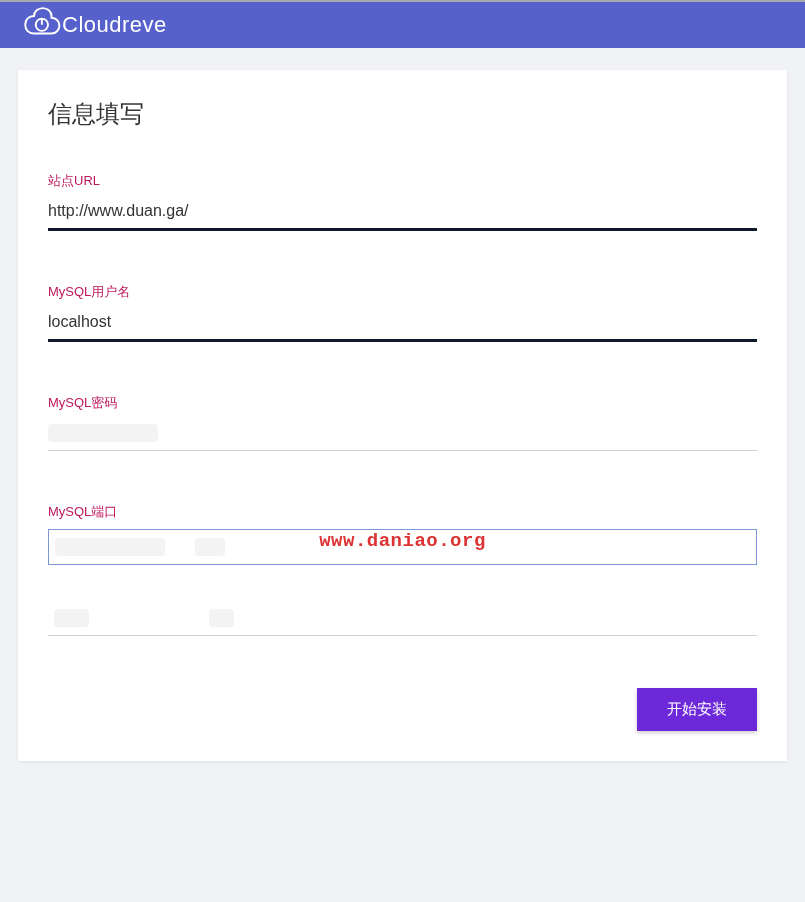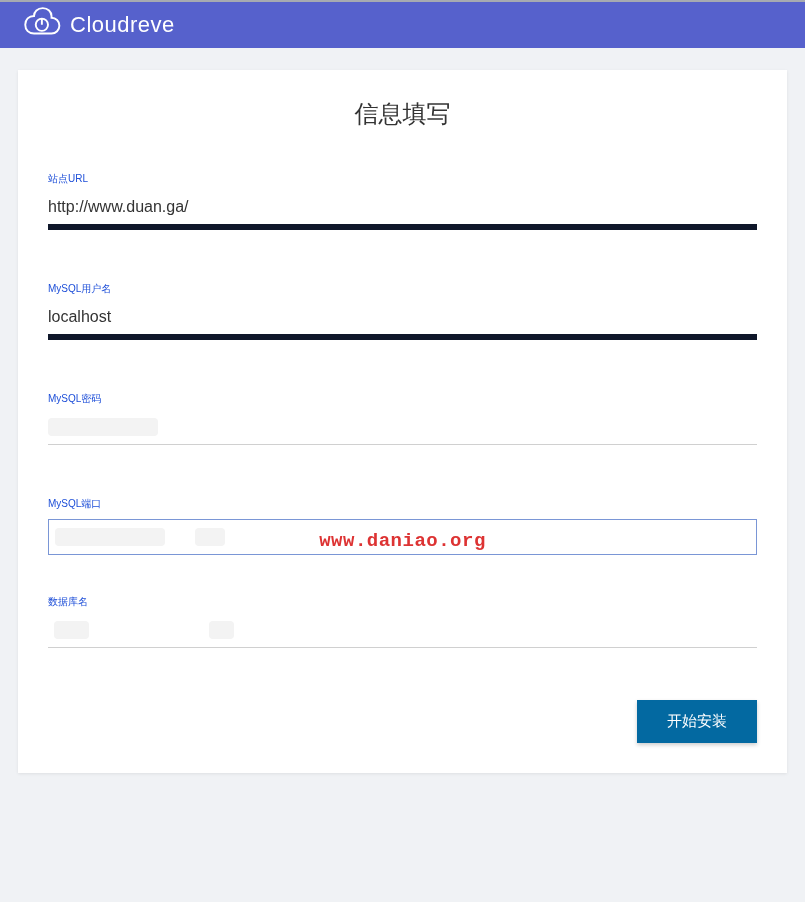--- a/index.html
+++ b/index.html
@@ -18,21 +18,21 @@
       background: #5661cc;
       height: 48px;
       display: flex;
       align-items: center;
       padding: 0 20px;
       border-top: 2px solid #a6aab1;
     }
     .logo {
       display: flex;
       align-items: center;
-      gap: 8px;
+      gap: 0;
     }
     .logo-icon {
       width: 42px;
       height: 32px;
     }
     .logo-text {
       color: #ffffff;
       font-size: 22px;
       font-weight: 300;
       letter-spacing: 0.5px;
@@ -42,35 +42,34 @@
       margin: 22px 18px;
       padding: 28px 30px 30px 30px;
       box-shadow: 0 1px 3px rgba(0,0,0,0.08);
       position: relative;
     }
     .page-title {
       font-size: 24px;
       color: #333333;
       font-weight: 400;
       margin-bottom: 42px;
-      text-align: center;
     }
     .field-group {
       margin-bottom: 52px;
     }
     .field-label {
-      font-size: 10px;
-      color: #1d4ed8;
+      font-size: 13px;
+      color: #be185d;
       margin-bottom: 8px;
       display: block;
     }
     .field-input {
       width: 100%;
       border: none;
-      border-bottom: 6px solid #0f172a;
+      border-bottom: 3px solid #0f172a;
       font-size: 16px;
       color: #333333;
       padding: 4px 0 8px 0;
       outline: none;
       background: transparent;
     }
     .watermark {
       position: absolute;
       top: 460px;
       left: 50%;
@@ -81,21 +80,21 @@
       color: #dd3333;
       pointer-events: none;
       letter-spacing: 0.5px;
     }
     .button-row {
       display: flex;
       justify-content: flex-end;
       margin-top: 20px;
     }
     .primary-button {
-      background: #0369a1;
+      background: #6d28d9;
       color: #ffffff;
       border: none;
       padding: 12px 30px;
       font-size: 15px;
       cursor: pointer;
       box-shadow: 0 2px 4px rgba(0,0,0,0.2);
     }
     .redacted-area {
       display: flex;
       gap: 30px;
@@ -159,21 +158,20 @@
 
   <div class="field-group pw">
     <label class="field-label">MySQL端口</label>
     <div class="password-wrapper">
       <div class="redacted-block" style="width:110px;"></div>
       <div class="redacted-block" style="width:30px;"></div>
     </div>
   </div>
 
   <div class="field-group">
-    <label class="field-label">数据库名</label>
     <div class="redacted-area">
       <div class="redacted-block" style="width:35px; margin-left:6px;"></div>
       <div class="redacted-block" style="width:25px; margin-left:90px;"></div>
     </div>
   </div>
 
   <div class="button-row">
     <button class="primary-button">开始安装</button>
   </div>
 

